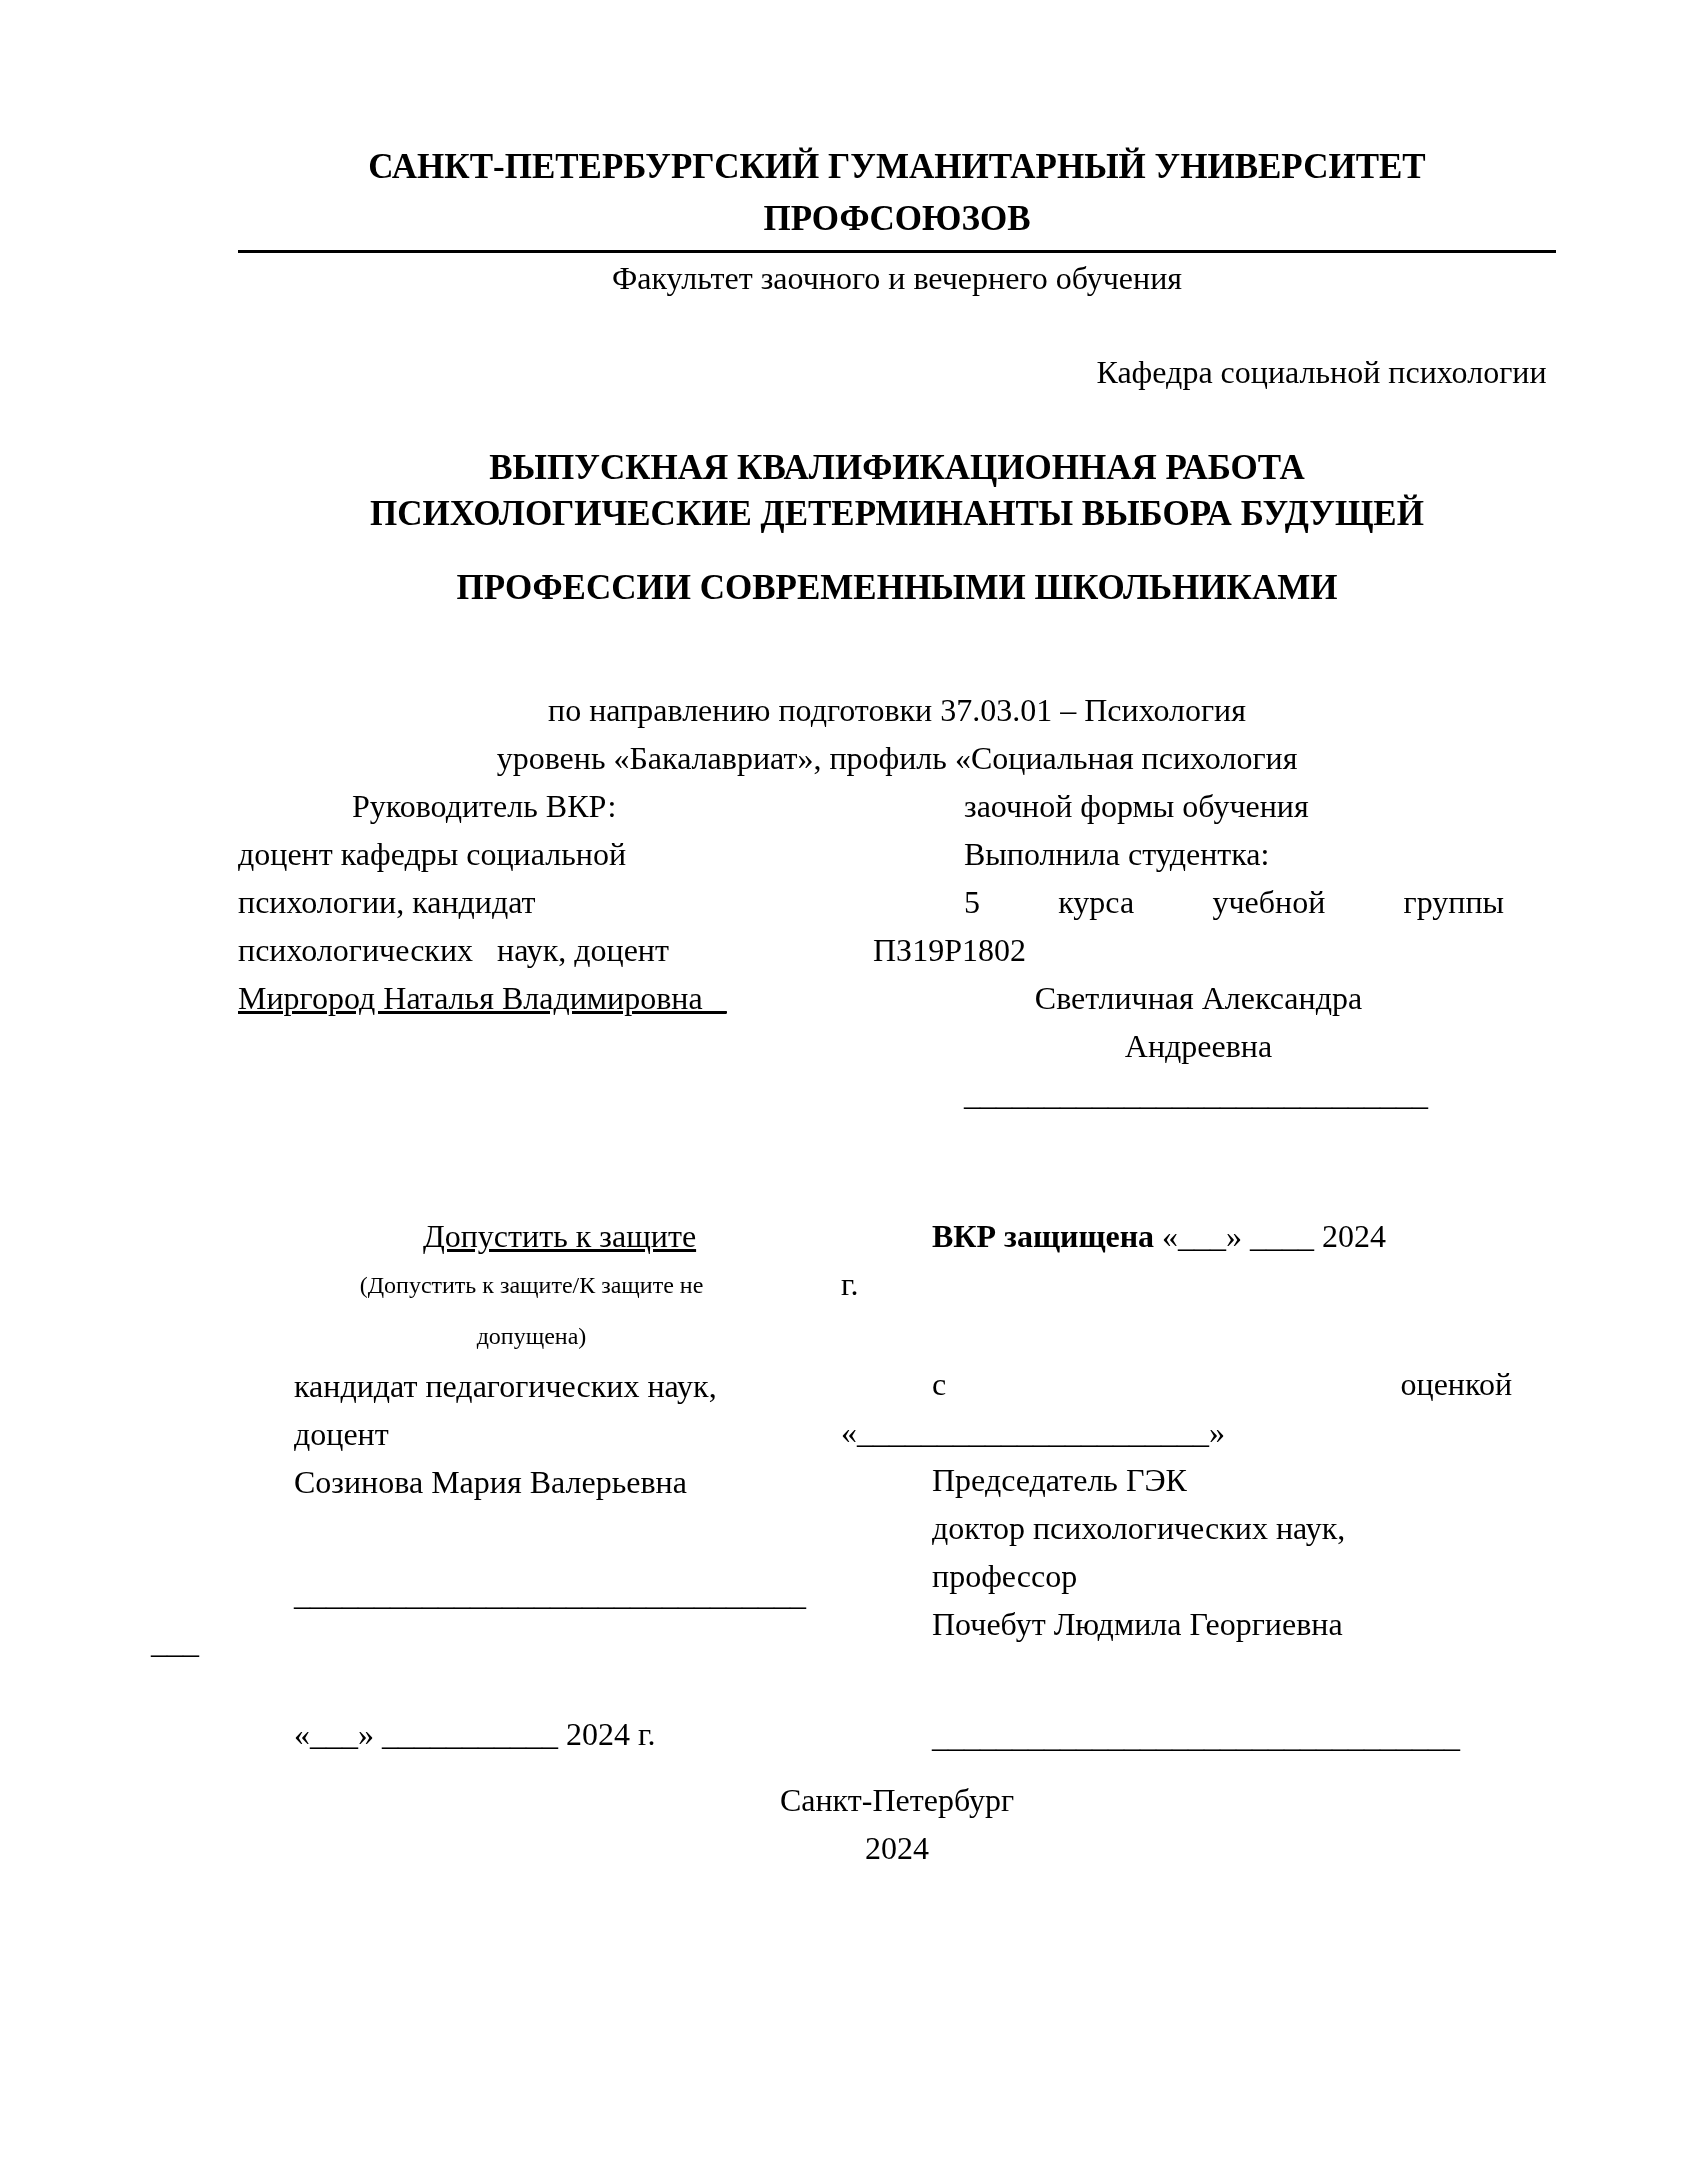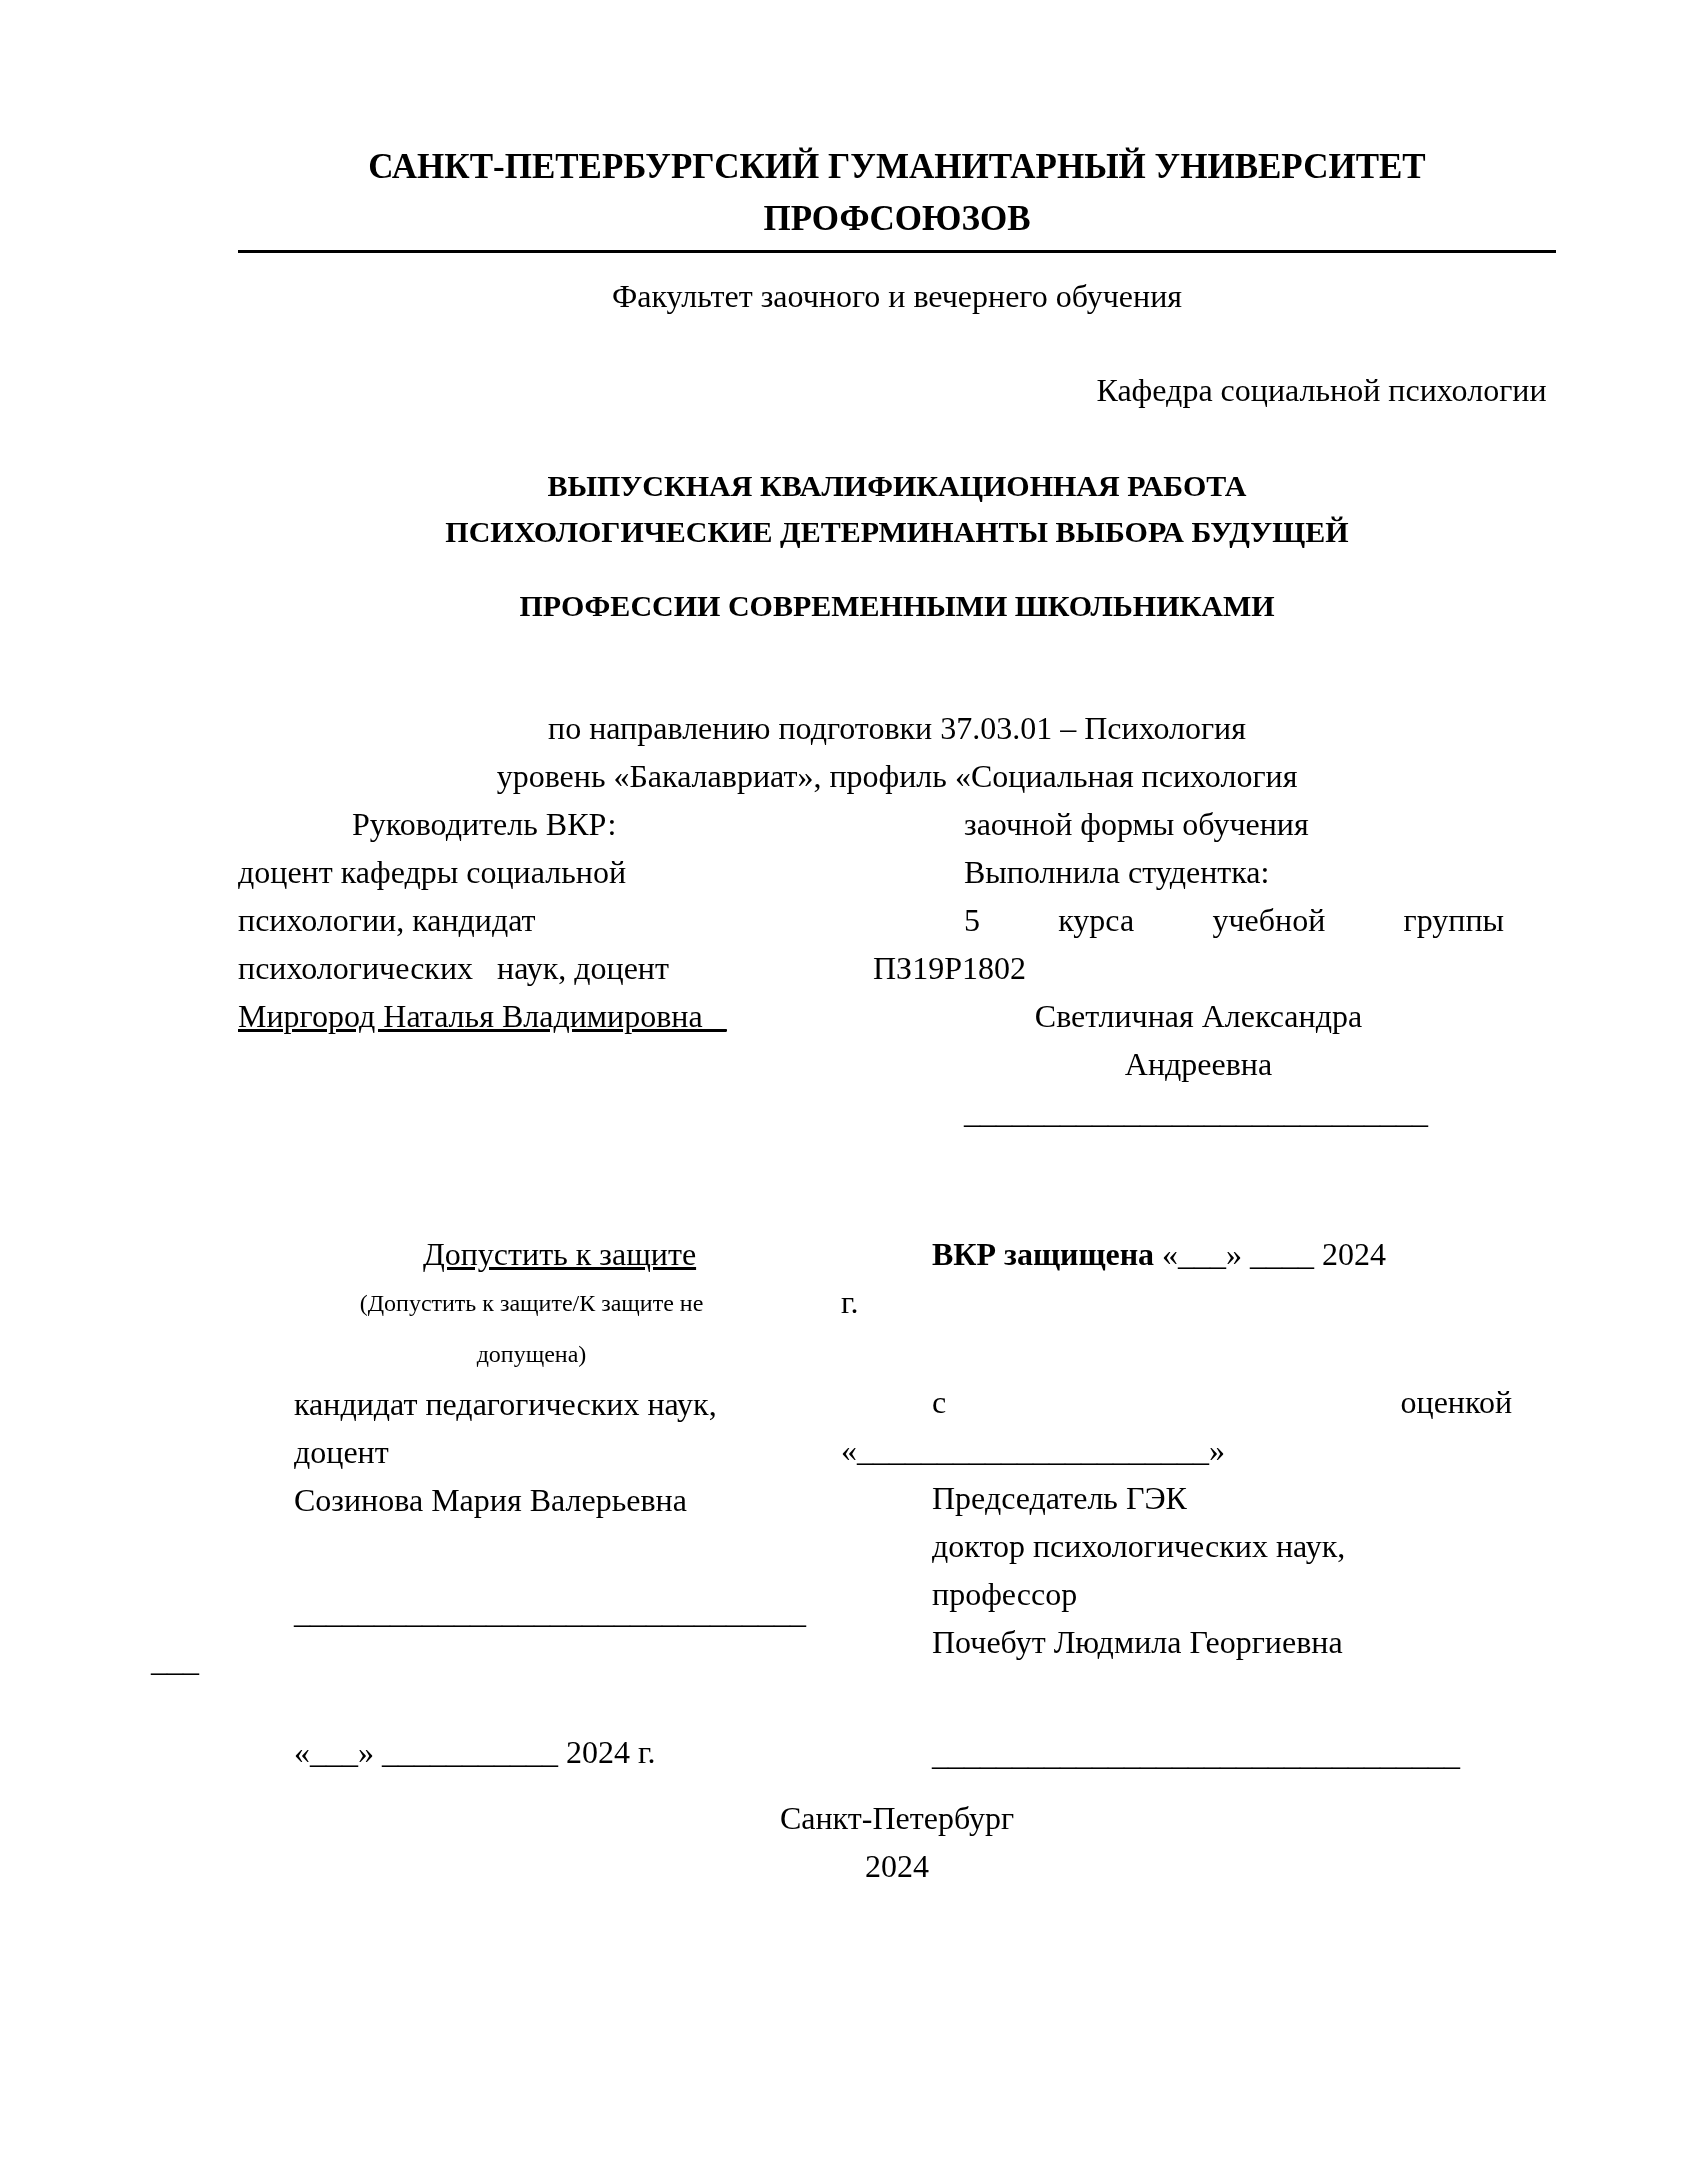--- a/index.html
+++ b/index.html
@@ -21,24 +21,24 @@
   .u      { text-decoration:underline; }
   .prewrap{ white-space:pre-wrap; }
 
   .univ {
     text-align:center; font-weight:700;
     font-size:35px; line-height:52px;
     border-bottom:3.2px solid #000;
     padding-bottom:4.8px;
   }
   .univ .line { display:block; }
-  .faculty { margin-top:19px; }
+  .faculty { margin-top:1px; }
   .dept { margin-top:46px; padding-right:9.5px; }
 
-  .title-block { margin-top:49px; font-weight:700; font-size:30px; line-height:46px; }
+  .title-block { margin-top:49px; font-weight:700; font-size:35px; line-height:46px; }
   .title-line2 { margin-top:28px; }
 
   .direction { margin-top:75px; }
 
   .cols { display:flex; justify-content:space-between; }
   .col-l { width:587px; }
   .col-r { width:715px; }
 
   .cols2 { margin-top:94px; }
   .pad70 > div { padding-left:56px; }

